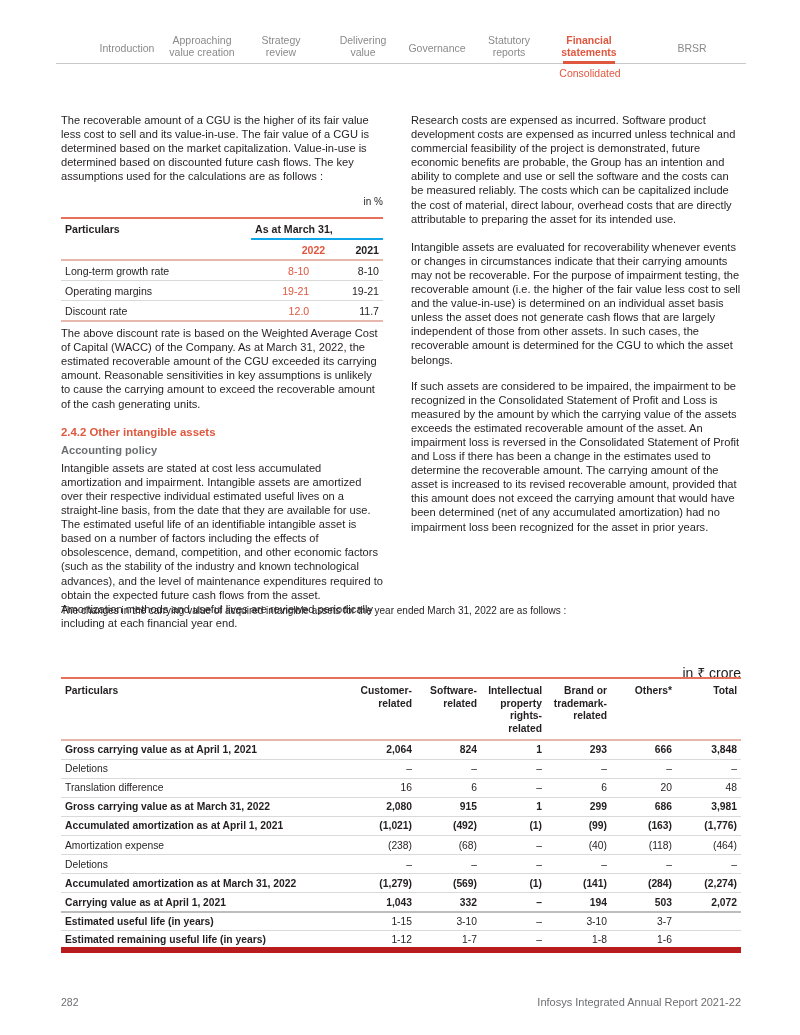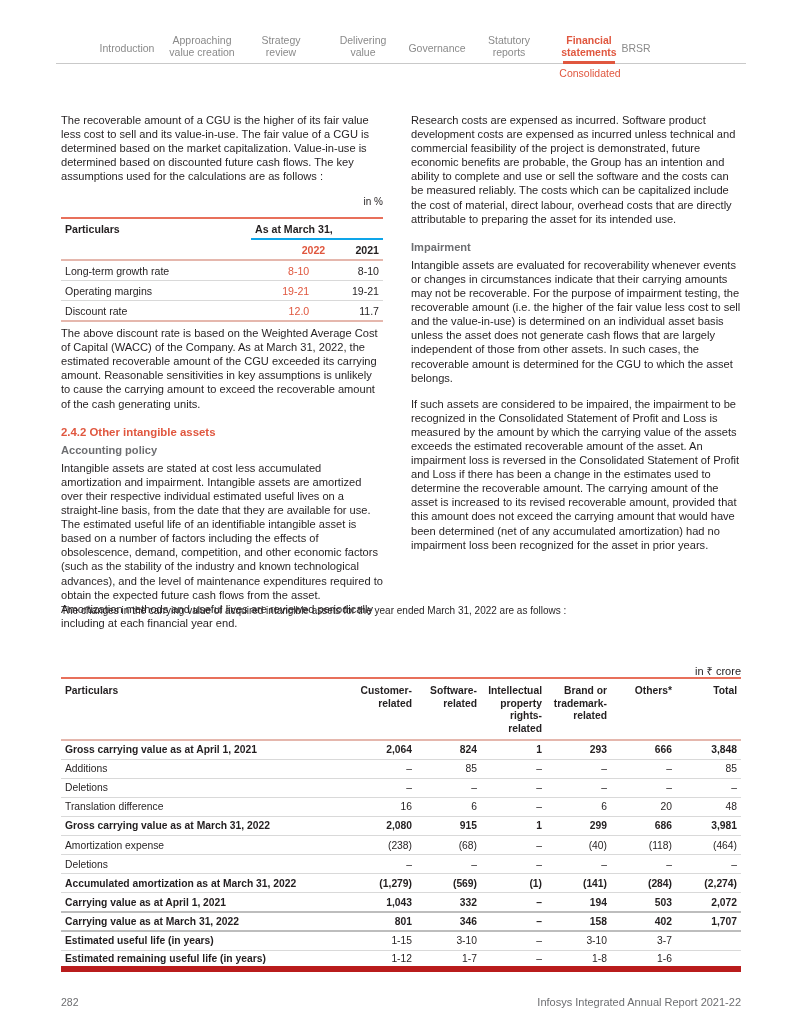--- a/index.html
+++ b/index.html
@@ -31,21 +31,21 @@
   .t-small .as-at { text-align: center; border-bottom: 2px solid #0ea5e9; }
   .t-small .yr-row th { border-bottom: 2px solid #e5b7ad; text-align: right; font-weight: bold; }
   .t-small .yr-row th.hl { color: #e0573f; }
   .t-small tbody td { border-bottom: 1px solid #d9d9d9; }
   .t-small tbody tr:last-child td { border-bottom: 2px solid #e5b7ad; }
   .t-small td.num { text-align: right; }
   .t-small td.hl { color: #e0573f; text-align: right; padding-right: 20px; }
 
   
   .intro-line { position: absolute; top: 605px; left: 61px; font-size: 10px; color: #231f20; }
-  .big-unit { position: absolute; top: 663px; left: 61px; width: 680px; text-align: right; font-size: 11px; }
+  .big-unit { position: absolute; top: 663px; left: 61px; width: 680px; text-align: right; font-size: 14px; }
   .big-wrap { position: absolute; top: 677px; left: 61px; width: 680px; }
   .t-big { font-size: 10.3px; }
   .t-big thead th { border-top: 2px solid #e8705b; border-bottom: 2px solid #e5b7ad; padding: 6px 4px 4px 4px; vertical-align: top; font-weight: bold; text-align: right; line-height: 12.5px; height: 54px; }
   .t-big thead th.first { text-align: left; }
   .t-big td { padding: 0 4px; height: 19.1px; border-bottom: 1px solid #d9d9d9; text-align: right; vertical-align: middle; }
   .t-big td.lbl { text-align: left; }
   .t-big tr.bold td { font-weight: bold; }
   .t-big tr.total td.n { border-top: 1px solid #444; }
   .t-big tr.dbl td { border-bottom: 2px solid #bdbdbd; }
   .t-big tr.last td { border-bottom: 6px solid #b91c1c; }
@@ -65,21 +65,21 @@
 value creation</div>
   <div class="nav-item" style="left:252px;width:58px;">Strategy
 review</div>
   <div class="nav-item" style="left:334px;width:58px;">Delivering
 value</div>
   <div class="nav-item" style="left:404px;width:66px;top:8px;">Governance</div>
   <div class="nav-item" style="left:480px;width:58px;">Statutory
 reports</div>
   <div class="nav-item active" style="left:556px;width:66px;">Financial
 statements</div>
-  <div class="nav-item" style="left:616px;width:40px;top:8px;">BRSR</div>
+  <div class="nav-item" style="left:672px;width:40px;top:8px;">BRSR</div>
 </div>
 <div class="nav-line"></div>
 <div class="nav-underline"></div>
 <div class="nav-sub">Consolidated</div>
 
 <div class="col col-left" style="top:113px;">
   <p class="para">The recoverable amount of a CGU is the higher of its fair value less cost to sell and its value-in-use. The fair value of a CGU is determined based on the market capitalization. Value-in-use is determined based on discounted future cash flows. The key assumptions used for the calculations are as follows :</p>
   <div class="unit-label" style="margin-top:4px;">in %</div>
   <table class="t-small">
     <thead>
@@ -112,21 +112,20 @@
     </tbody>
   </table>
   <p class="para" style="margin-top:4px;">The above discount rate is based on the Weighted Average Cost of Capital (WACC) of the Company. As at March 31, 2022, the estimated recoverable amount of the CGU exceeded its carrying amount. Reasonable sensitivities in key assumptions is unlikely to cause the carrying amount to exceed the recoverable amount of the cash generating units.</p>
   <h2 class="sec-heading" style="margin-top:14px;">2.4.2 Other intangible assets</h2>
   <h3 class="sub-heading">Accounting policy</h3>
   <p class="para">Intangible assets are stated at cost less accumulated amortization and impairment. Intangible assets are amortized over their respective individual estimated useful lives on a straight-line basis, from the date that they are available for use. The estimated useful life of an identifiable intangible asset is based on a number of factors including the effects of obsolescence, demand, competition, and other economic factors (such as the stability of the industry and known technological advances), and the level of maintenance expenditures required to obtain the expected future cash flows from the asset. Amortization methods and useful lives are reviewed periodically including at each financial year end.</p>
 </div>
 
 <div class="col col-right" style="top:113px;">
   <p class="para" style="margin-bottom:14px;">Research costs are expensed as incurred. Software product development costs are expensed as incurred unless technical and commercial feasibility of the project is demonstrated, future economic benefits are probable, the Group has an intention and ability to complete and use or sell the software and the costs can be measured reliably. The costs which can be capitalized include the cost of material, direct labour, overhead costs that are directly attributable to preparing the asset for its intended use.</p>
-  <h3 class="sub-heading">Impairment</h3>
   <p class="para">Intangible assets are evaluated for recoverability whenever events or changes in circumstances indicate that their carrying amounts may not be recoverable. For the purpose of impairment testing, the recoverable amount (i.e. the higher of the fair value less cost to sell and the value-in-use) is determined on an individual asset basis unless the asset does not generate cash flows that are largely independent of those from other assets. In such cases, the recoverable amount is determined for the CGU to which the asset belongs.</p>
   <p class="para">If such assets are considered to be impaired, the impairment to be recognized in the Consolidated Statement of Profit and Loss is measured by the amount by which the carrying value of the assets exceeds the estimated recoverable amount of the asset. An impairment loss is reversed in the Consolidated Statement of Profit and Loss if there has been a change in the estimates used to determine the recoverable amount. The carrying amount of the asset is increased to its revised recoverable amount, provided that this amount does not exceed the carrying amount that would have been determined (net of any accumulated amortization) had no impairment loss been recognized for the asset in prior years.</p>
 </div>
 
 <div class="intro-line">The changes in the carrying value of acquired intangible assets for the year ended March 31, 2022 are as follows :</div>
 <div class="big-unit">in ₹ crore</div>
 <div class="big-wrap">
   <table class="t-big" id="big-table">
     <colgroup>
       <col class="c-lbl">
@@ -158,29 +157,20 @@
         <tr class="bold">
           <td class="lbl">Gross carrying value as at April 1, 2021</td>
           <td class="n">2,064</td>
           <td class="n">824</td>
           <td class="n">1</td>
           <td class="n">293</td>
           <td class="n">666</td>
           <td class="n">3,848</td>
         </tr>
         <tr class="">
-          <td class="lbl">Additions</td>
-          <td class="n">–</td>
-          <td class="n">85</td>
-          <td class="n">–</td>
-          <td class="n">–</td>
-          <td class="n">–</td>
-          <td class="n">85</td>
-        </tr>
-        <tr class="">
           <td class="lbl">Deletions</td>
           <td class="n">–</td>
           <td class="n">–</td>
           <td class="n">–</td>
           <td class="n">–</td>
           <td class="n">–</td>
           <td class="n">–</td>
         </tr>
         <tr class="">
           <td class="lbl">Translation difference</td>
@@ -193,20 +183,29 @@
         </tr>
         <tr class="bold total">
           <td class="lbl">Gross carrying value as at March 31, 2022</td>
           <td class="n">2,080</td>
           <td class="n">915</td>
           <td class="n">1</td>
           <td class="n">299</td>
           <td class="n">686</td>
           <td class="n">3,981</td>
         </tr>
+        <tr class="bold">
+          <td class="lbl">Accumulated amortization as at April 1, 2021</td>
+          <td class="n">(1,021)</td>
+          <td class="n">(492)</td>
+          <td class="n">(1)</td>
+          <td class="n">(99)</td>
+          <td class="n">(163)</td>
+          <td class="n">(1,776)</td>
+        </tr>
         <tr class="">
           <td class="lbl">Amortization expense</td>
           <td class="n">(238)</td>
           <td class="n">(68)</td>
           <td class="n">–</td>
           <td class="n">(40)</td>
           <td class="n">(118)</td>
           <td class="n">(464)</td>
         </tr>
         <tr class="">
@@ -229,29 +228,20 @@
         </tr>
         <tr class="bold dbl">
           <td class="lbl">Carrying value as at April 1, 2021</td>
           <td class="n">1,043</td>
           <td class="n">332</td>
           <td class="n">–</td>
           <td class="n">194</td>
           <td class="n">503</td>
           <td class="n">2,072</td>
         </tr>
-        <tr class="bold dbl">
-          <td class="lbl">Carrying value as at March 31, 2022</td>
-          <td class="n">801</td>
-          <td class="n">346</td>
-          <td class="n">–</td>
-          <td class="n">158</td>
-          <td class="n">402</td>
-          <td class="n">1,707</td>
-        </tr>
         <tr class="bold">
           <td class="lbl">Estimated useful life (in years)</td>
           <td class="n" style="font-weight: normal;">1-15</td>
           <td class="n" style="font-weight: normal;">3-10</td>
           <td class="n" style="font-weight: normal;">–</td>
           <td class="n" style="font-weight: normal;">3-10</td>
           <td class="n" style="font-weight: normal;">3-7</td>
           <td class="n" style="font-weight: normal;"></td>
         </tr>
         <tr class="bold last">

